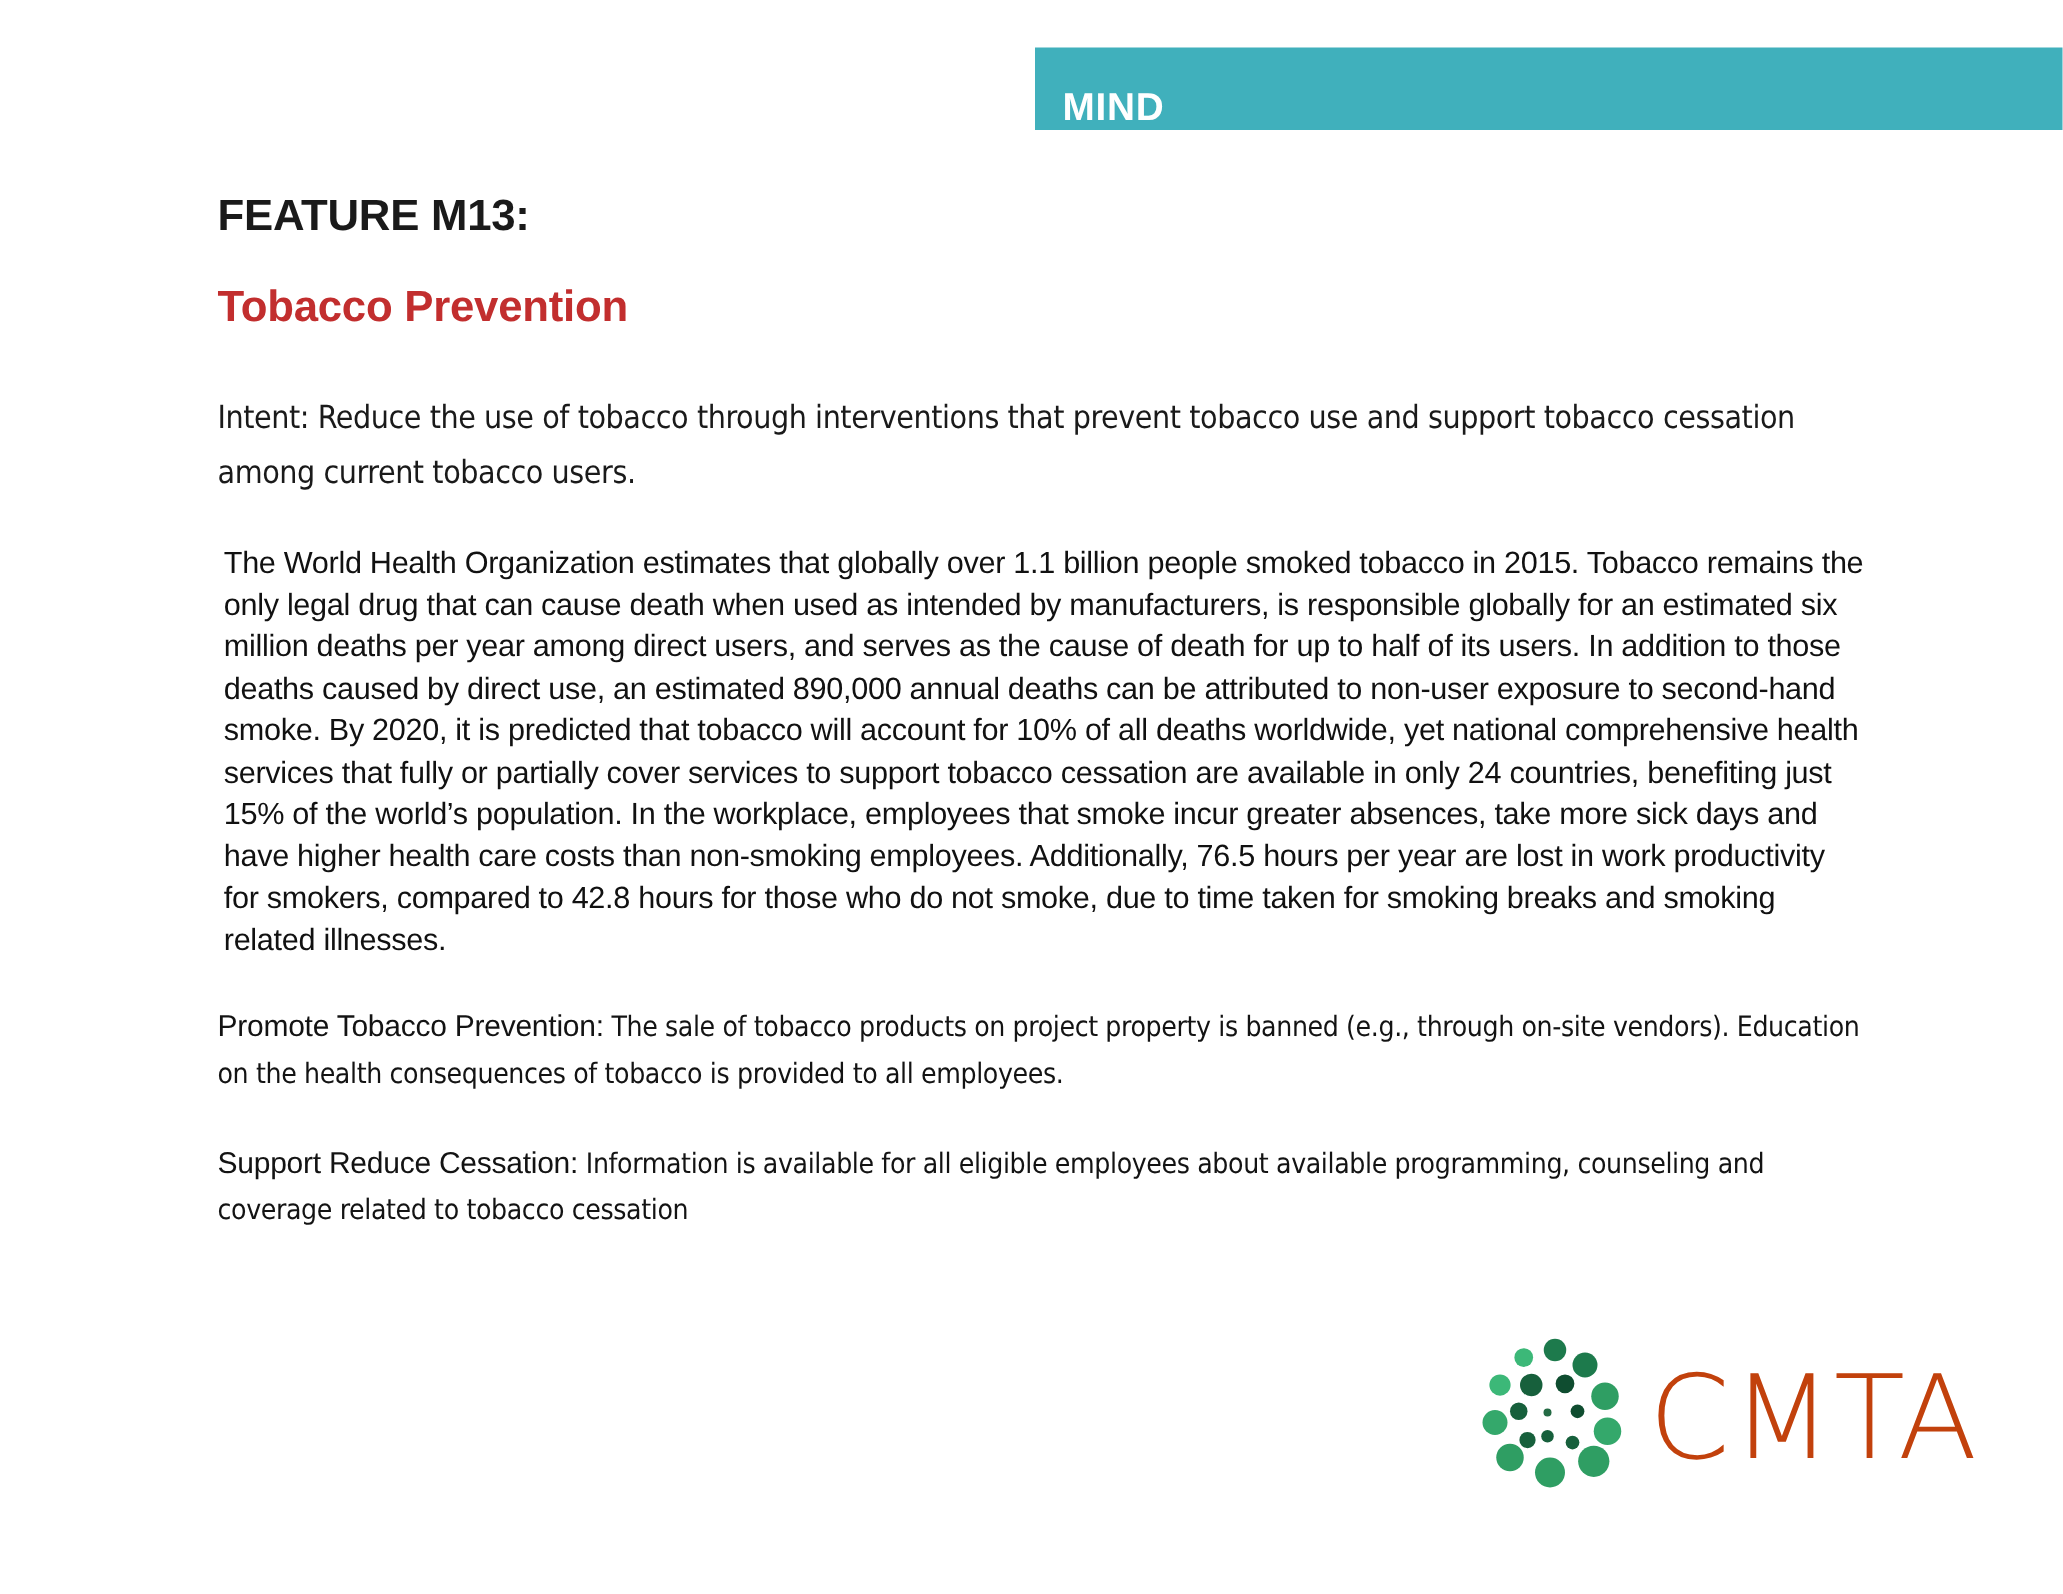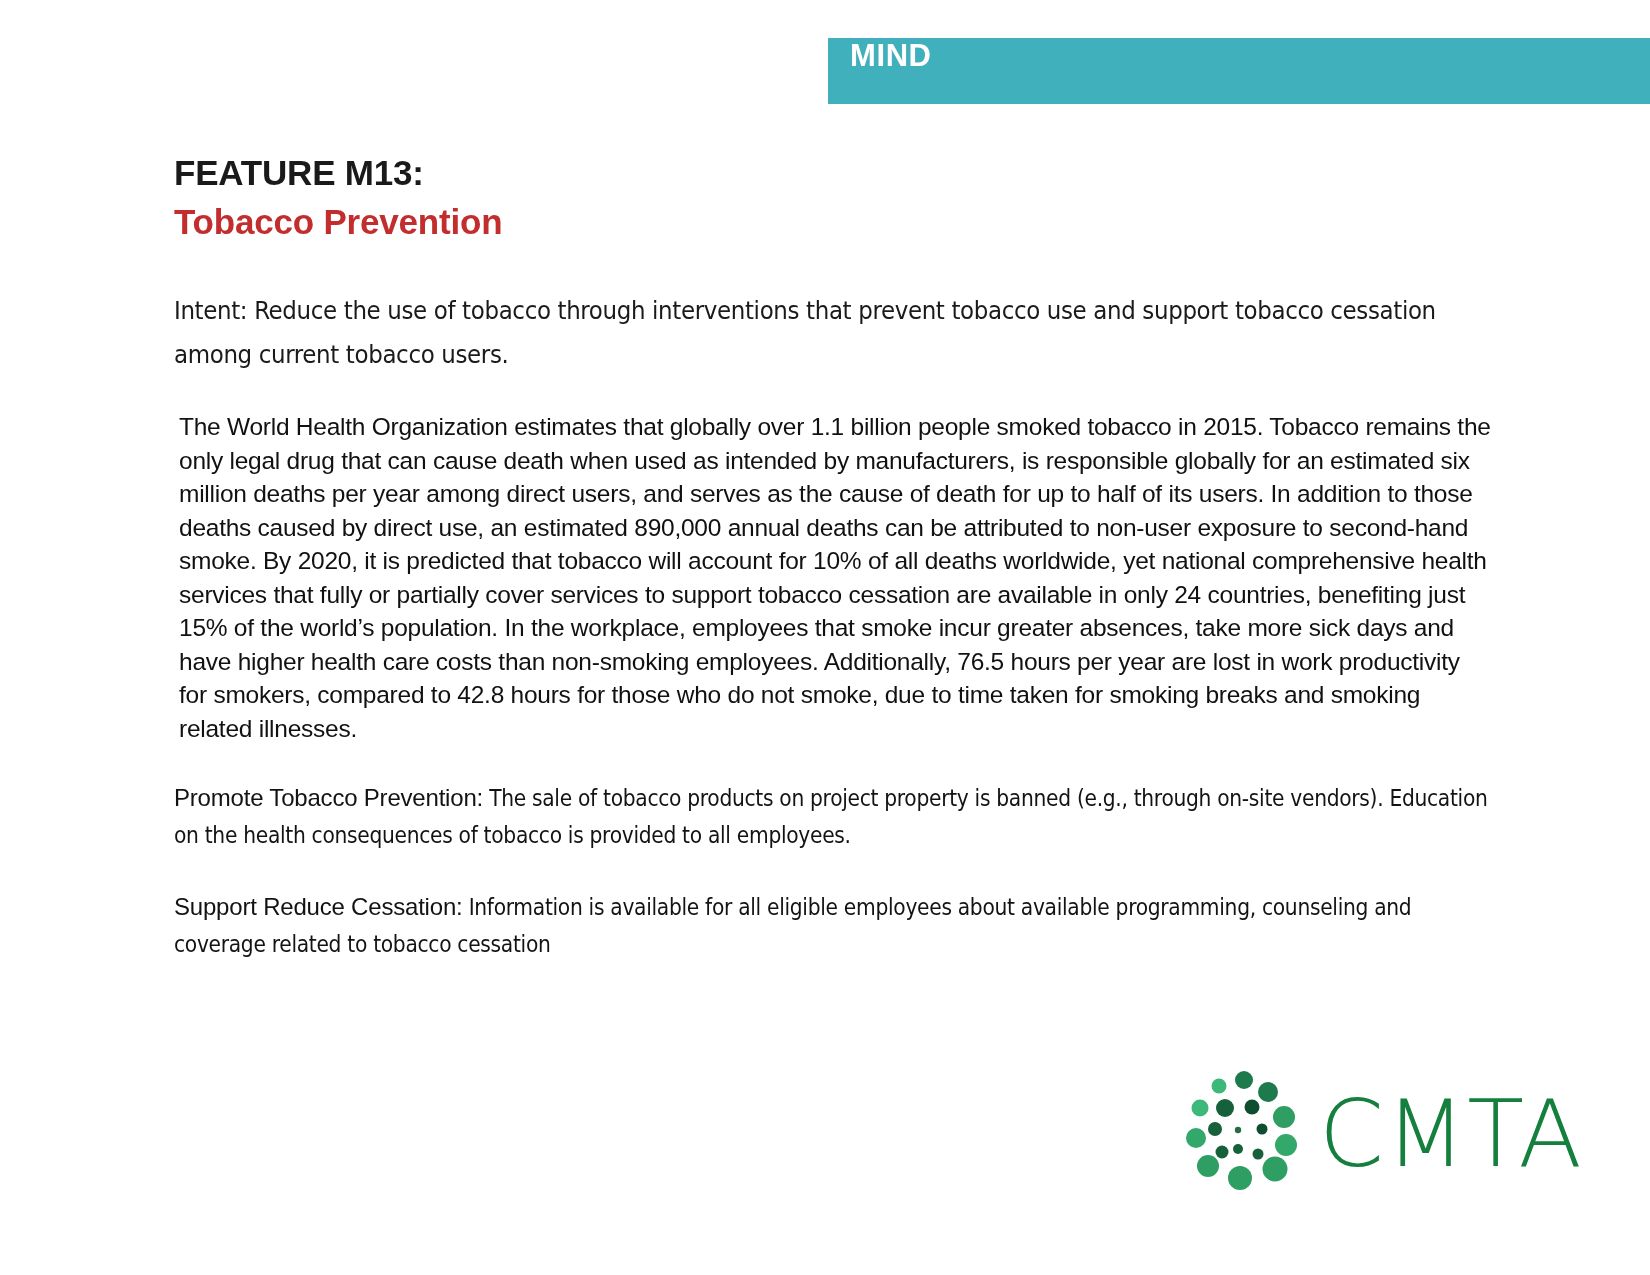--- a/index.html
+++ b/index.html
@@ -19,21 +19,21 @@
 
   
   .section-banner {
     position: absolute;
     left: 828px;
     top: 38px;
     right: 0;
     height: 66px;
     background: #40b0bc;
     display: flex;
-    align-items: flex-start;
+    align-items: flex-end;
   }
   .section-banner-label {
     color: #ffffff;
     font-size: 31px;
     font-weight: bold;
     letter-spacing: 0.6px;
     margin-left: 22px;
     font-family: "Liberation Sans", sans-serif;
   }
 
@@ -53,20 +53,21 @@
     letter-spacing: -0.2px;
     margin: 0 0 0 0;
   }
   .feature-title .feature-number {
     color: #1a1a1a;
     display: block;
   }
   .feature-title .feature-name {
     color: #c22e2e;
     display: block;
+    margin-top: 24px;
   }
 
   
   .intent-paragraph {
     margin: 42px 0 0 0;
     font-size: 25.5px;
     line-height: 44px;
     color: #1a1a1a;
     font-family: "DejaVu Sans", sans-serif;
     font-stretch: condensed;
@@ -121,21 +122,21 @@
   .logo-mark {
     width: 125px;
     height: 125px;
     flex: 0 0 125px;
   }
   .logo-wordmark {
     font-family: "DejaVu Sans", sans-serif;
     font-size: 93px;
     font-weight: 300;
     letter-spacing: 1.5px;
-    color: #15803d;
+    color: #c2410c;
     line-height: 1;
     margin-left: 12px;
     position: relative;
     top: 4px;
   }
 </style>
 </head>
 <body>
 
 <div class="section-banner">

